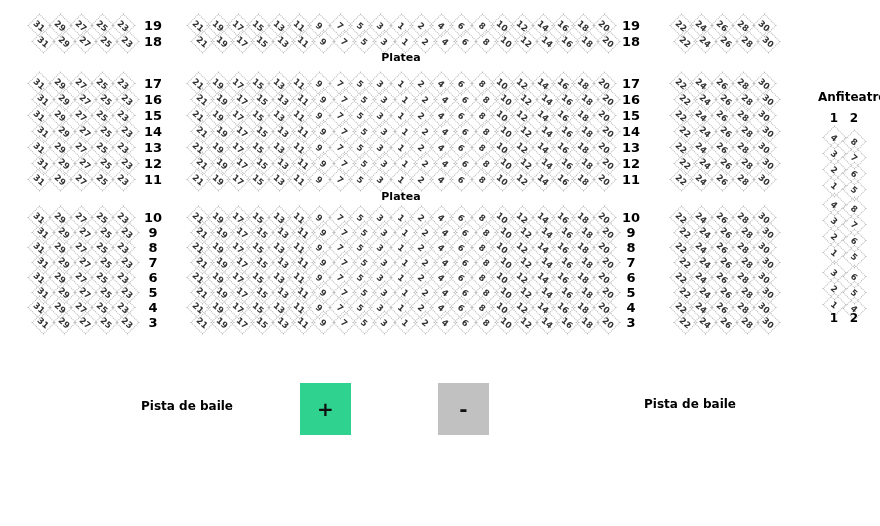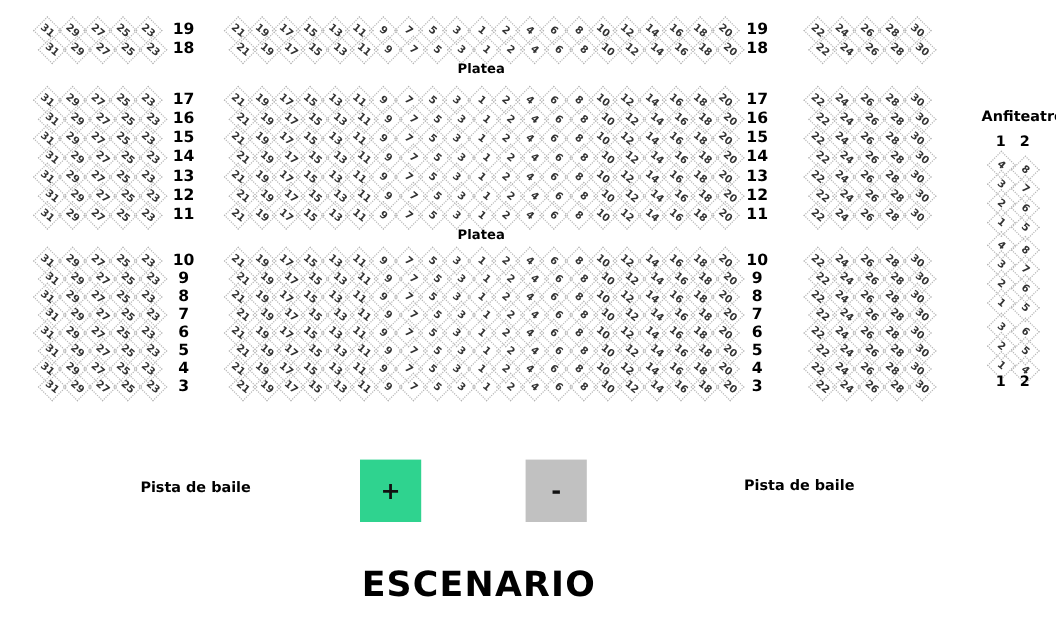--- a/index.html
+++ b/index.html
@@ -11,21 +11,21 @@
     transform:rotate(45deg);}
   .seat .sn{position:absolute;left:0;top:0;width:21px;height:21px;
     display:flex;align-items:center;justify-content:center;
     transform:rotate(40deg);font-size:8.5px;font-weight:bold;
     color:var(--seat-num,#333);font-style:normal;z-index:2;}
   .rowlab{position:absolute;transform:translate(-50%,-50%);
     font-size:13px;font-weight:bold;color:#000;white-space:nowrap;z-index:3;}
   .arealab{position:absolute;transform:translate(-50%,-50%);
     font-weight:bold;color:#000;white-space:nowrap;z-index:3;}
   .platea{font-size:11px;}
-  .pista{font-size:12px;}
+  .pista{font-size:12px;margin-left:24px;}
   .anftitle{position:absolute;font-size:12px;font-weight:bold;color:#000;
     white-space:nowrap;z-index:3;}
   .anfhead{position:absolute;transform:translate(-50%,-50%);
     font-size:12px;font-weight:bold;color:#000;z-index:3;}
   .zoombtn{position:absolute;width:51px;height:52px;border:none;
     display:flex;align-items:center;justify-content:center;
     font-size:20px;font-weight:bold;color:#111;cursor:pointer;
     font-family:inherit;padding:0;}
   #zoom-in{background:var(--accent,#2fd38f);}
   #zoom-out{background:var(--muted,#c1c1c1);}
@@ -2278,14 +2278,13 @@
   <div class="arealab platea" style="left:401px;top:196px">Platea</div>
 
   <div class="anftitle" style="left:818px;top:90px">Anfiteatro</div>
 
   <div class="arealab pista" style="left:163px;top:406px">Pista de baile</div>
   <div class="arealab pista" style="left:666px;top:404px">Pista de baile</div>
 
   <button class="zoombtn" id="zoom-in" style="left:300px;top:383px">+</button>
   <button class="zoombtn" id="zoom-out" style="left:438px;top:383px">-</button>
 
-  <div class="stage" style="left:399px;top:470px">ESCENARIO</div>
 </div>
 
 </body></html>

